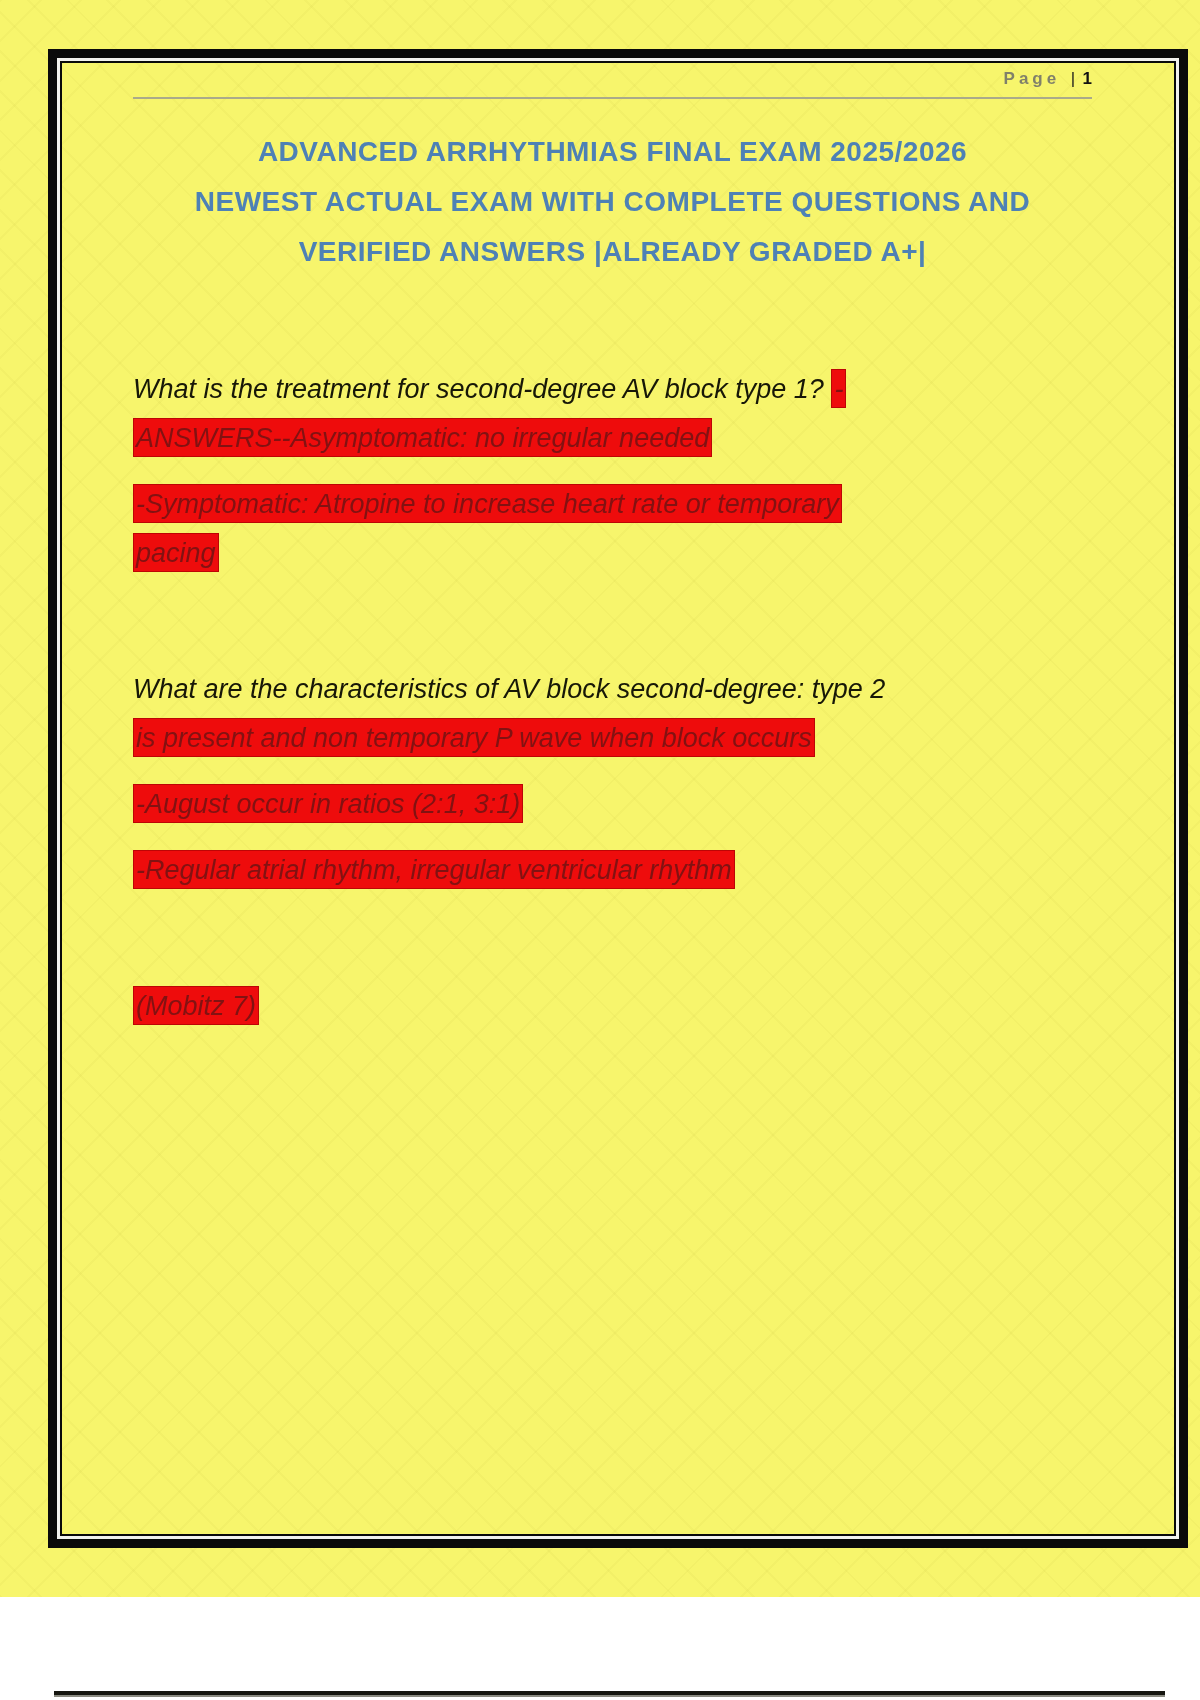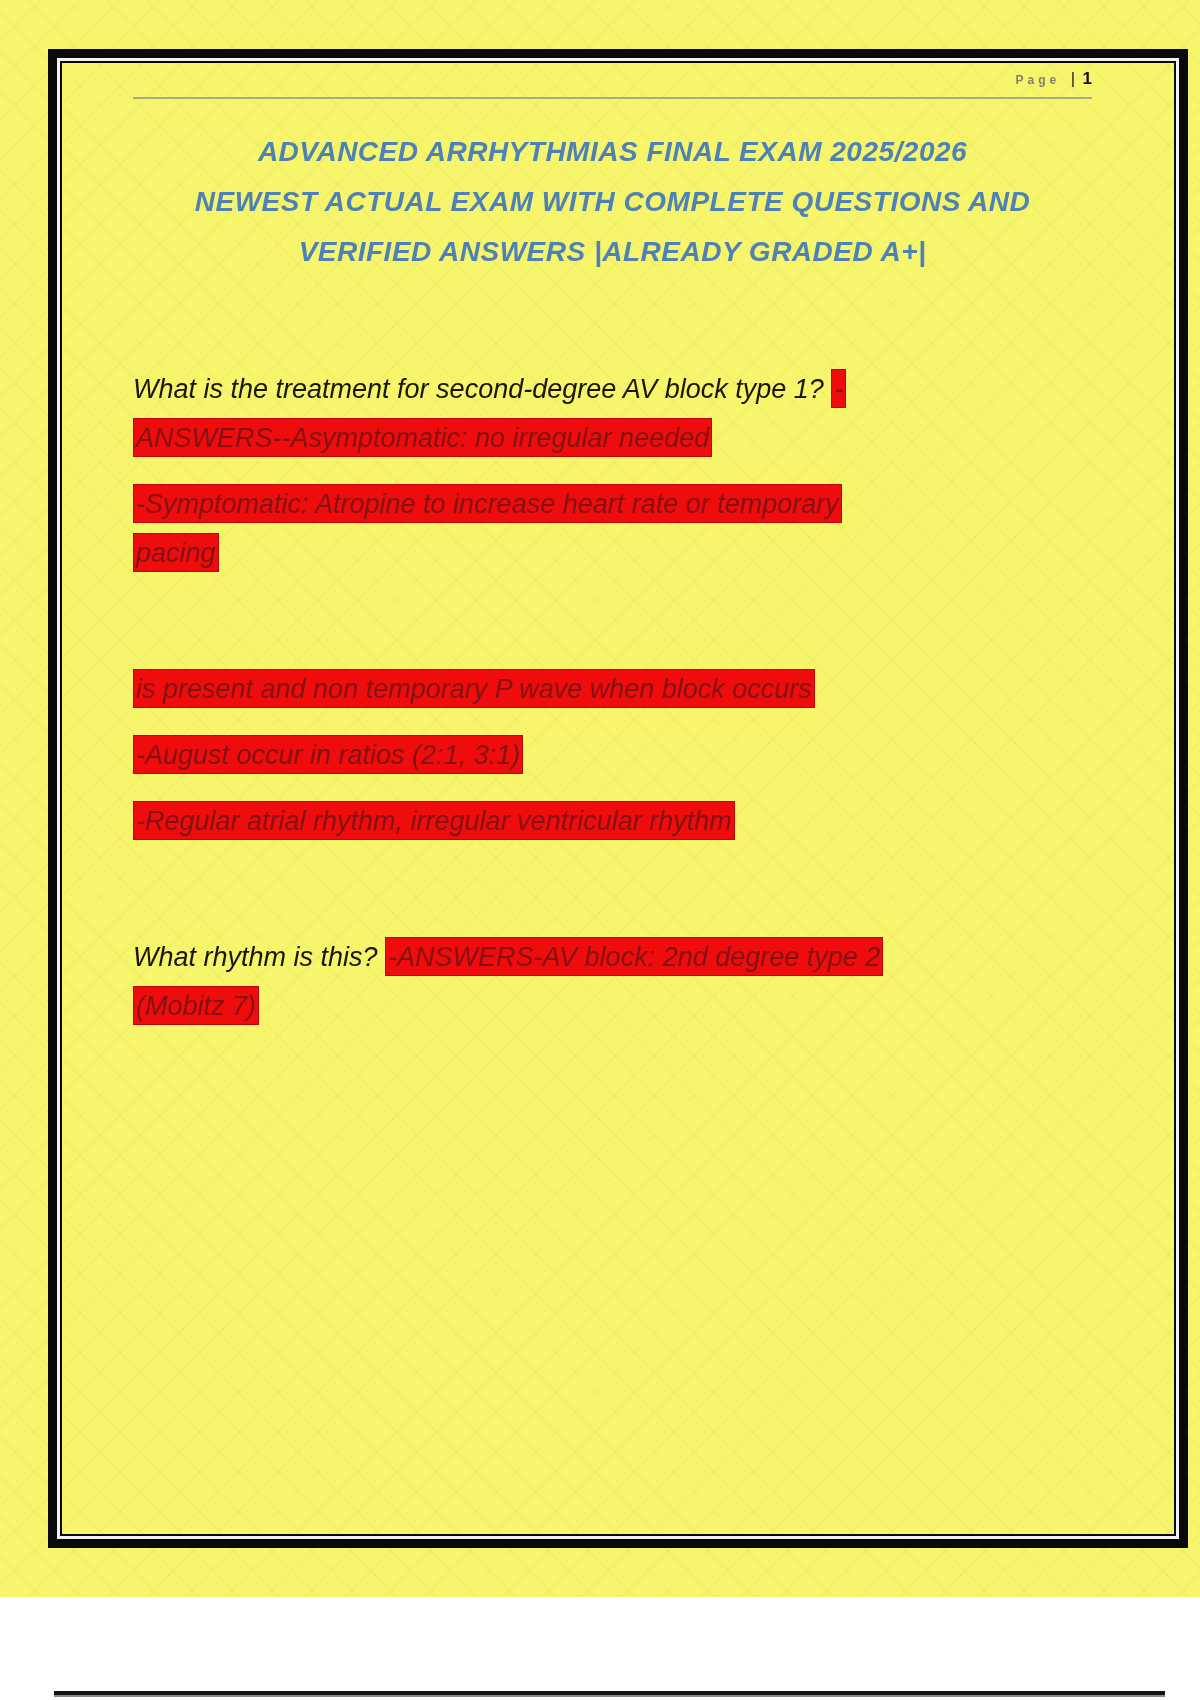--- a/index.html
+++ b/index.html
@@ -35,39 +35,38 @@
     padding:2px 82px 0 71px;
     overflow:hidden;
   }
   .doc-header{
     text-align:right;
     padding-top:4px;
     border-bottom:2px solid #aaaa8a;
     padding-bottom:8px;
   }
   .pg-word{
-    font-size:12px;color:#80806a;letter-spacing:4px;font-weight:600;
+    font-size:17px;color:#80806a;letter-spacing:4px;font-weight:600;
   }
   .pg-sep{
     font-size:17px;color:#1a1a1a;font-weight:400;margin-left:6px;
   }
   .pg-num{
     font-size:17px;color:#111111;font-weight:700;margin-left:3px;
   }
   .doc-title{
     margin-top:28px;
     text-align:center;
   }
   .title-line{
     font-size:28px;
     font-weight:700;
     line-height:50px;
     color:var(--title-blue,#4e81b5);
     letter-spacing:.5px;
-    font-style:italic;
   }
   .doc-body{
     margin-top:88px;
     font-size:27px;
     color:#171707;
     font-style:italic;
   }
   .para{margin-bottom:17px;}
   .bl{line-height:49px;white-space:nowrap;}
   .spacer{height:70px;}
@@ -108,31 +107,31 @@
         <div class="para">
           <div class="bl"><span class="plain">What is the treatment for second-degree AV block type 1? </span><span class="hl">-</span></div>
           <div class="bl"><span class="hl">ANSWERS--Asymptomatic: no irregular needed</span></div>
         </div>
         <div class="para">
           <div class="bl"><span class="hl">-Symptomatic: Atropine to increase heart rate or temporary</span></div>
           <div class="bl"><span class="hl">pacing</span></div>
         </div>
         <div class="spacer"></div>
         <div class="para">
+          <div class="bl"><span class="plain">What are the characteristics of AV block second-degree: type 2</span></div>
           <div class="bl"><span class="hl">is present and non temporary P wave when block occurs</span></div>
         </div>
         <div class="para">
           <div class="bl"><span class="hl">-August occur in ratios (2:1, 3:1)</span></div>
         </div>
         <div class="para">
           <div class="bl"><span class="hl">-Regular atrial rhythm, irregular ventricular rhythm</span></div>
         </div>
         <div class="spacer"></div>
         <div class="para">
-          <div class="bl"><span class="plain">What rhythm is this? </span><span class="hl">-ANSWERS-AV block: 2nd degree type 2</span></div>
           <div class="bl"><span class="hl">(Mobitz 7)</span></div>
         </div>
       </div>
 
   </div>
 </div>
 
 <div class="next-page-border"></div>
 
 </body></html>

